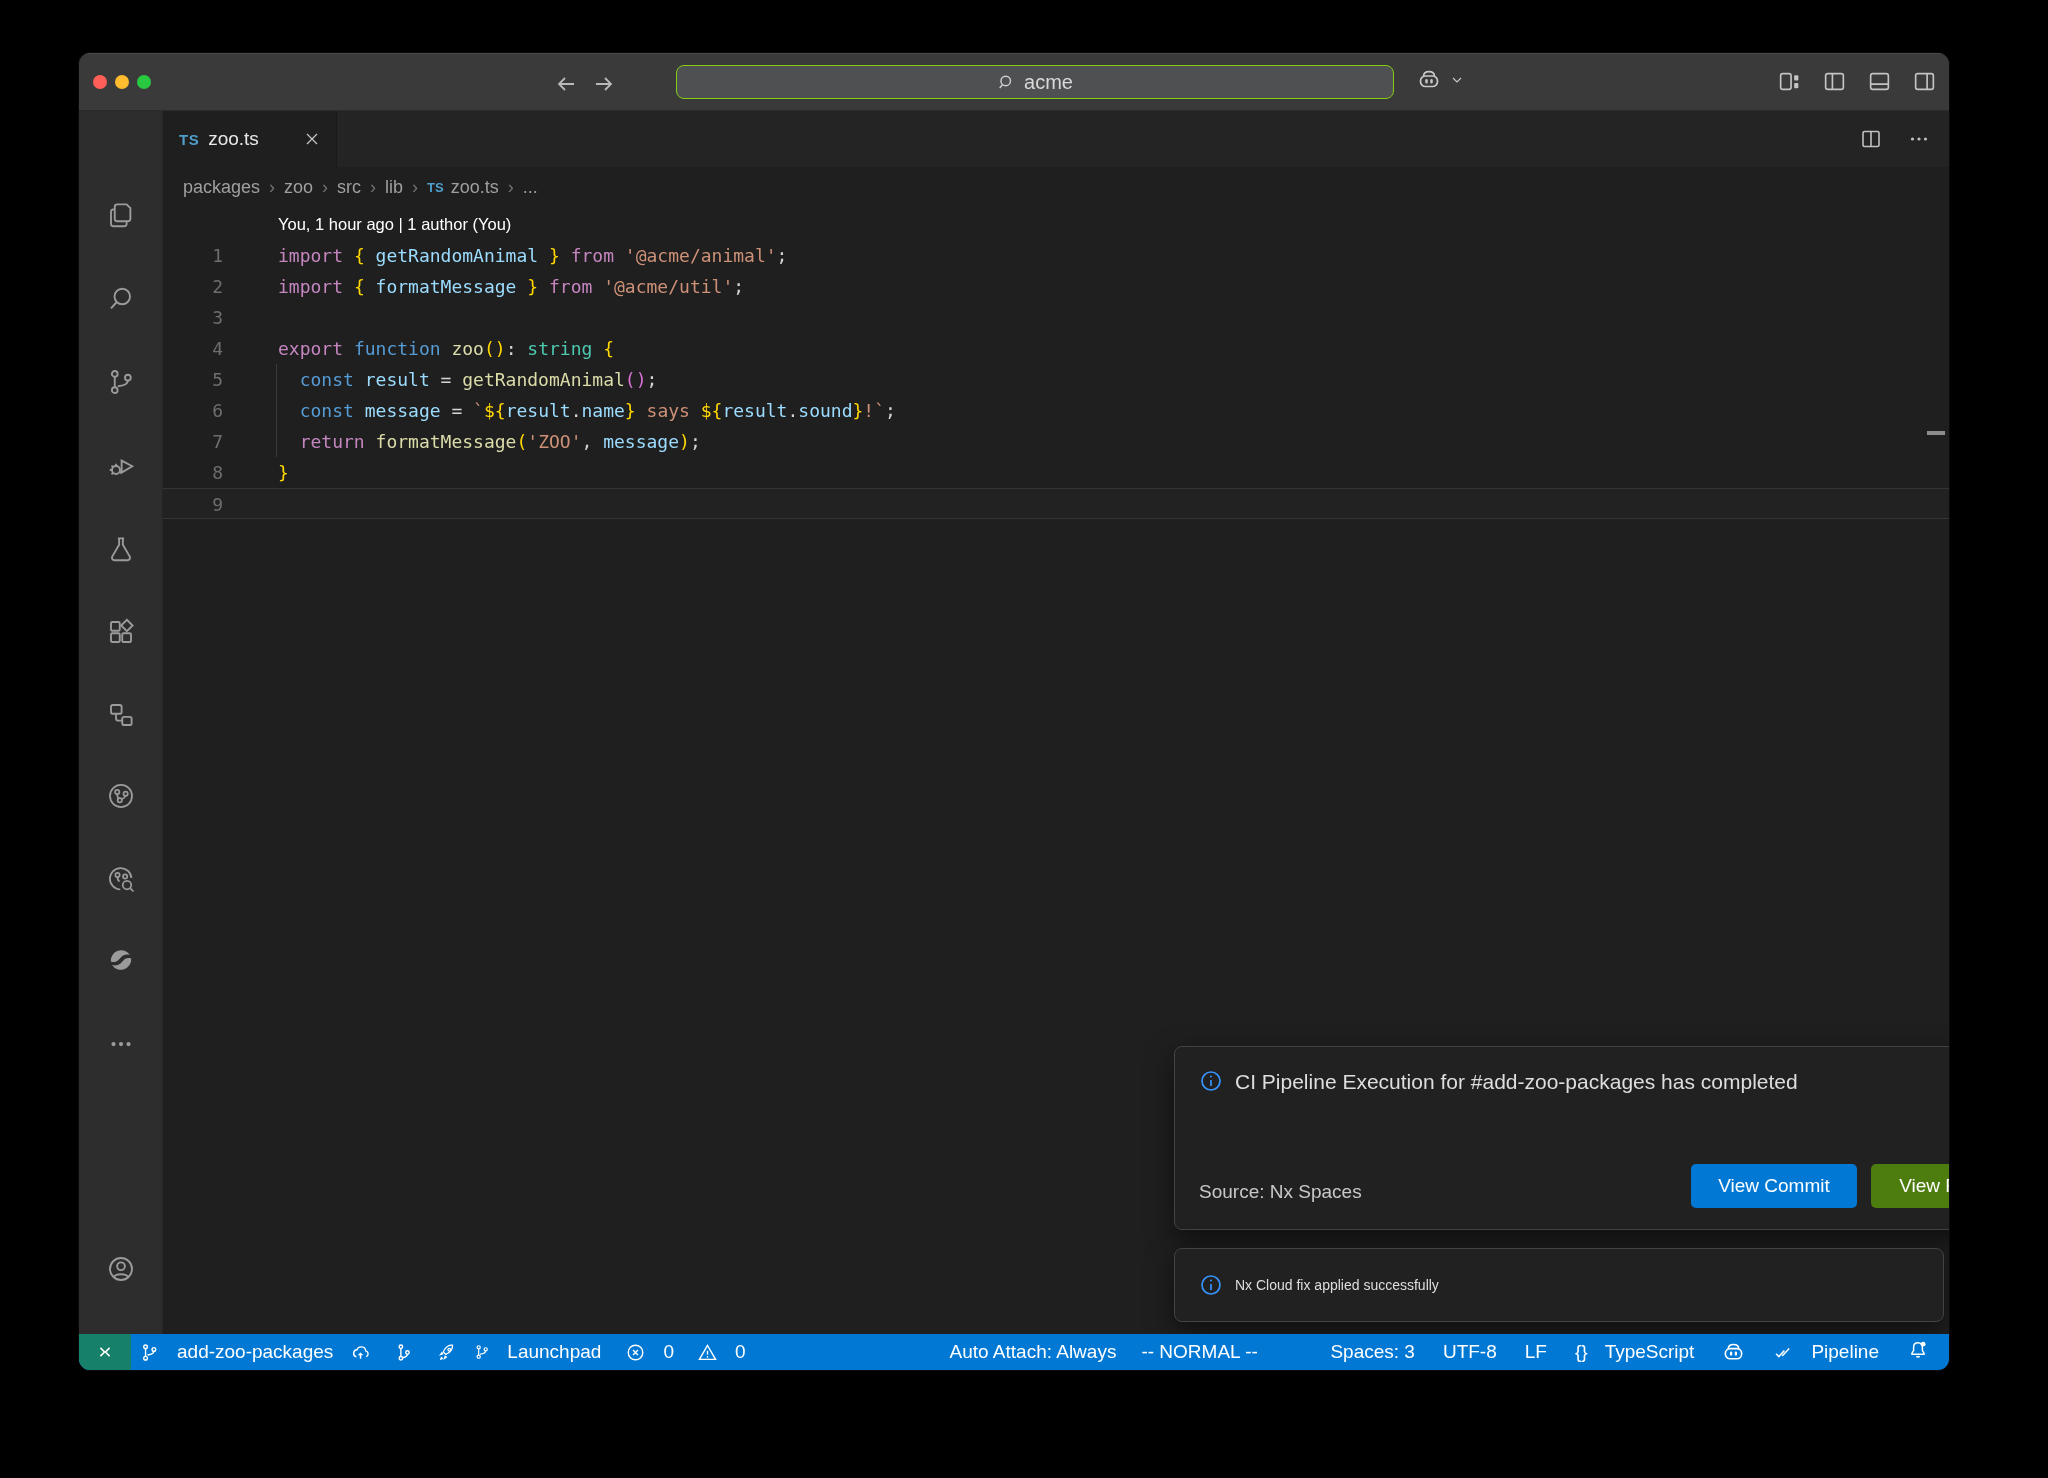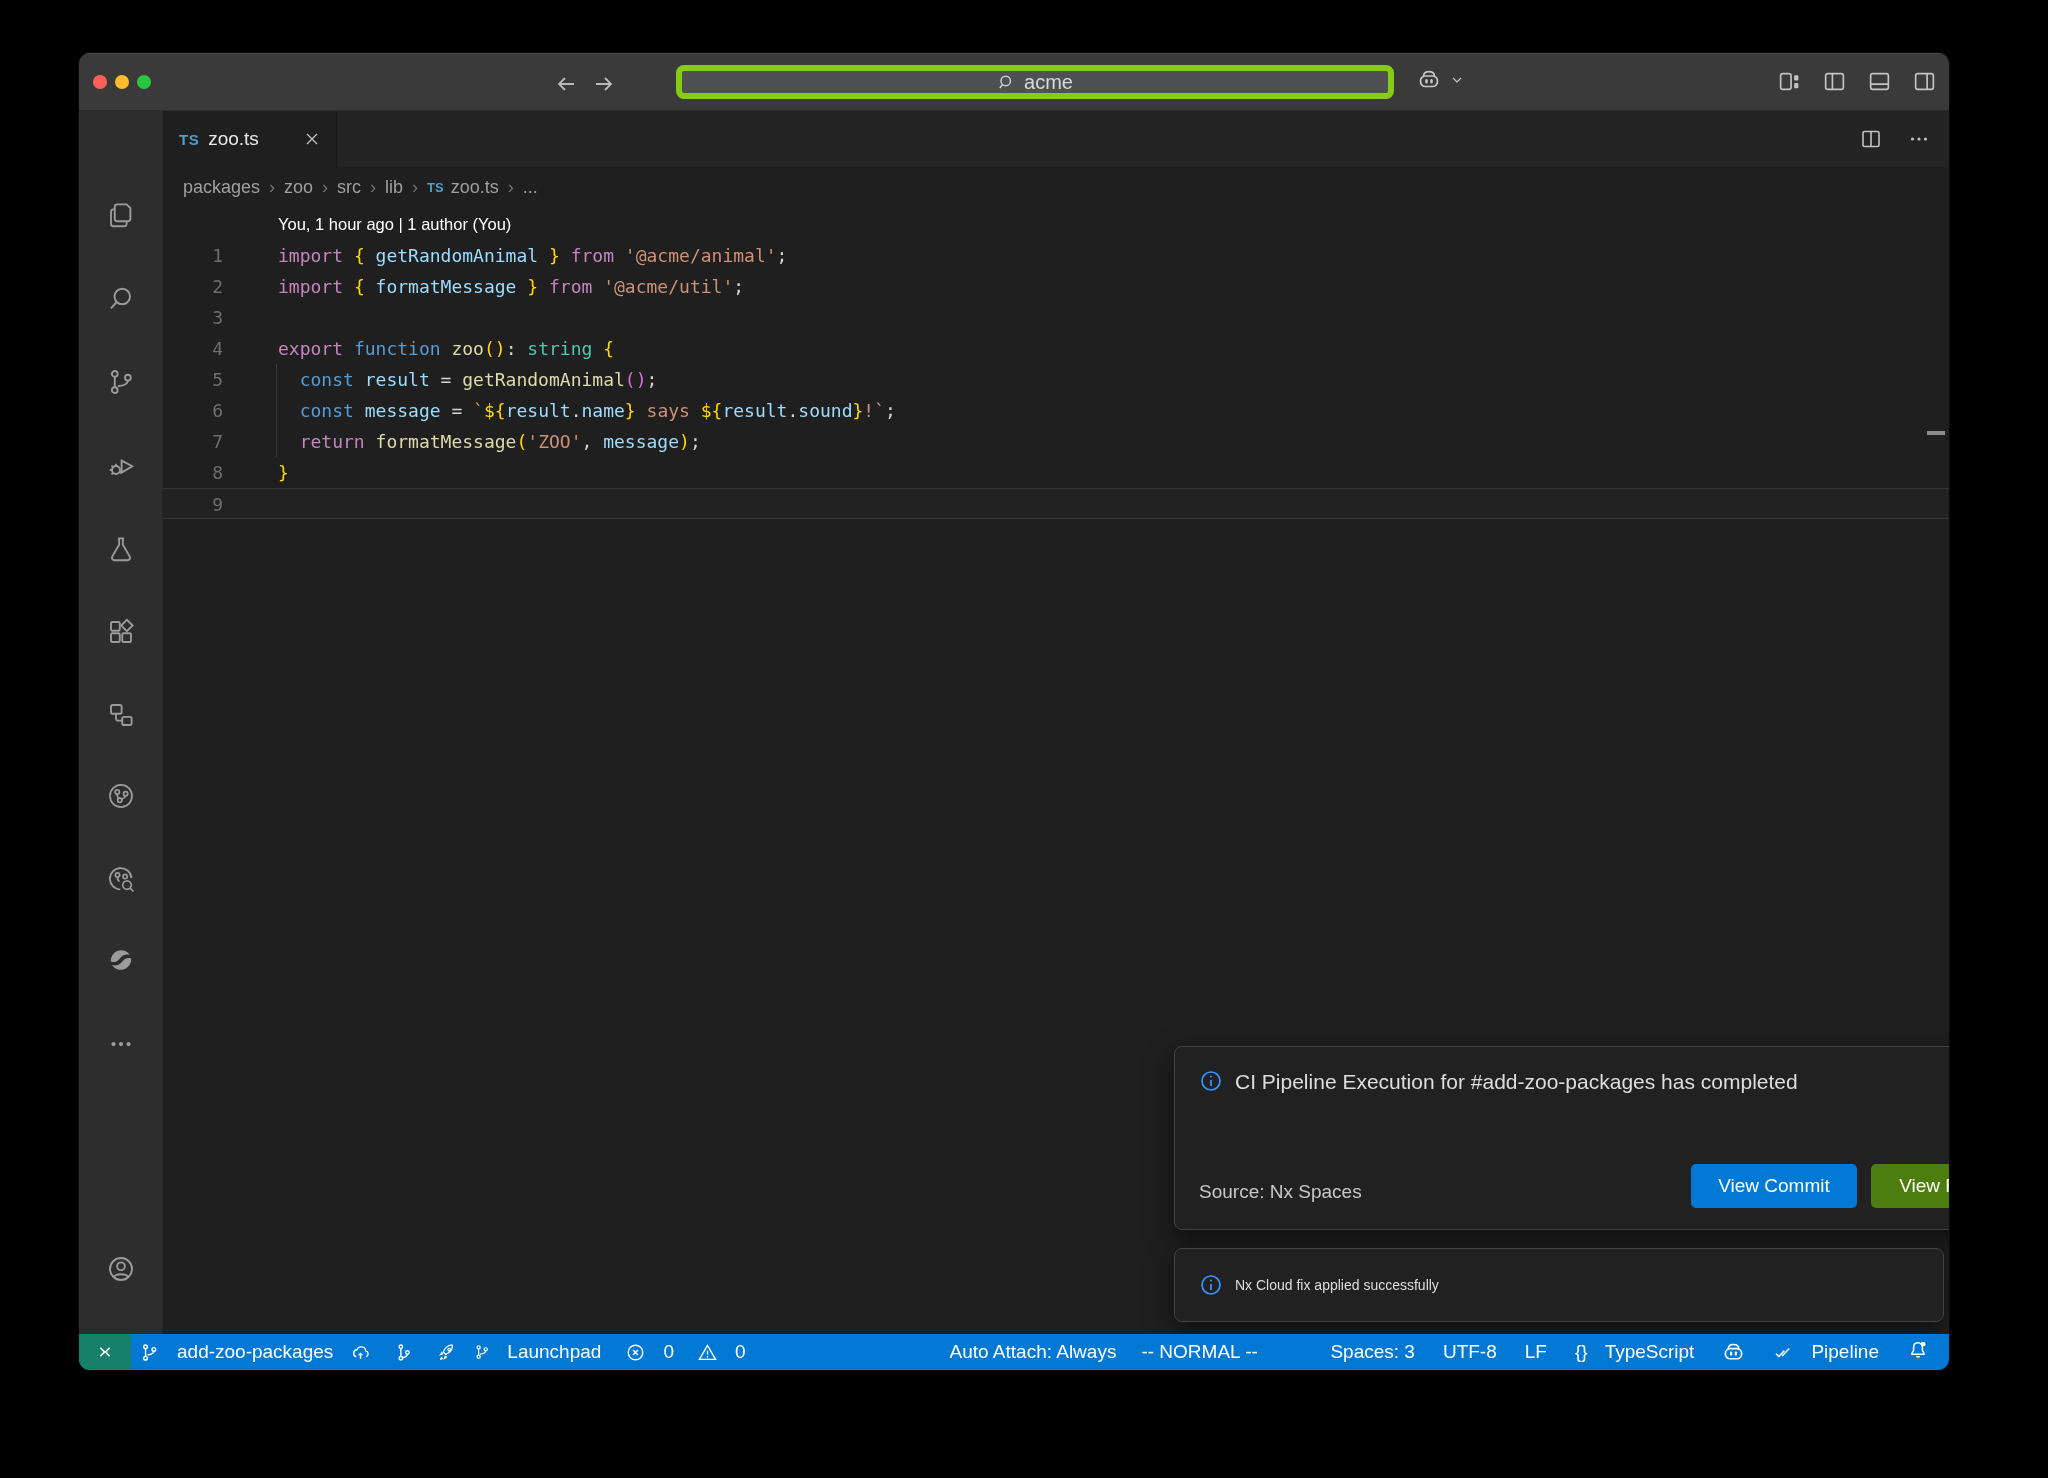--- a/index.html
+++ b/index.html
@@ -14,21 +14,21 @@
   .titlebar { position:absolute; left:0; top:0; width:100%; height:58px; background:#3a3a3a;
     border-bottom:1px solid #2b2b2b; box-shadow:inset 0 1px 0 rgba(255,255,255,.08); }
   .light { position:absolute; top:22px; width:14px; height:14px; border-radius:50%; }
   .light.red { left:14px; background:#ff5f57; }
   .light.yellow { left:36px; background:#febc2e; }
   .light.green { left:58px; background:#28c840; }
   .navarrow { position:absolute; top:14px; width:34px; height:34px; color:#b9b9b9;
     display:flex; align-items:center; justify-content:center; }
   .navarrow svg { width:24px; height:24px; }
   .searchbox { position:absolute; left:597px; top:12px; width:718px; height:34px;
-    background:#4f5052; border:6px solid #84cc16; border-radius:8px;
+    background:#4f5052; border:1px solid #84cc16; border-radius:8px;
     display:flex; align-items:center; justify-content:center; gap:8px; color:#d9d9d9; font-size:20px; }
   .searchbox svg { width:19px; height:19px; color:#cfcfcf; }
   .copilot-menu { position:absolute; left:1338px; top:15px; display:flex; align-items:center; gap:8px; color:#c8c8c8; }
   .copilot-menu svg { width:24px; height:24px; }
   .tb-icons { position:absolute; right:12px; top:16px; display:flex; gap:20px; color:#c4c4c4; }
   .tb-icons svg { width:25px; height:25px; }
 
   
   .activitybar { position:absolute; left:0; top:58px; width:84px; bottom:36px;
     background:#2d2d2d; border-right:1px solid #262626; }

